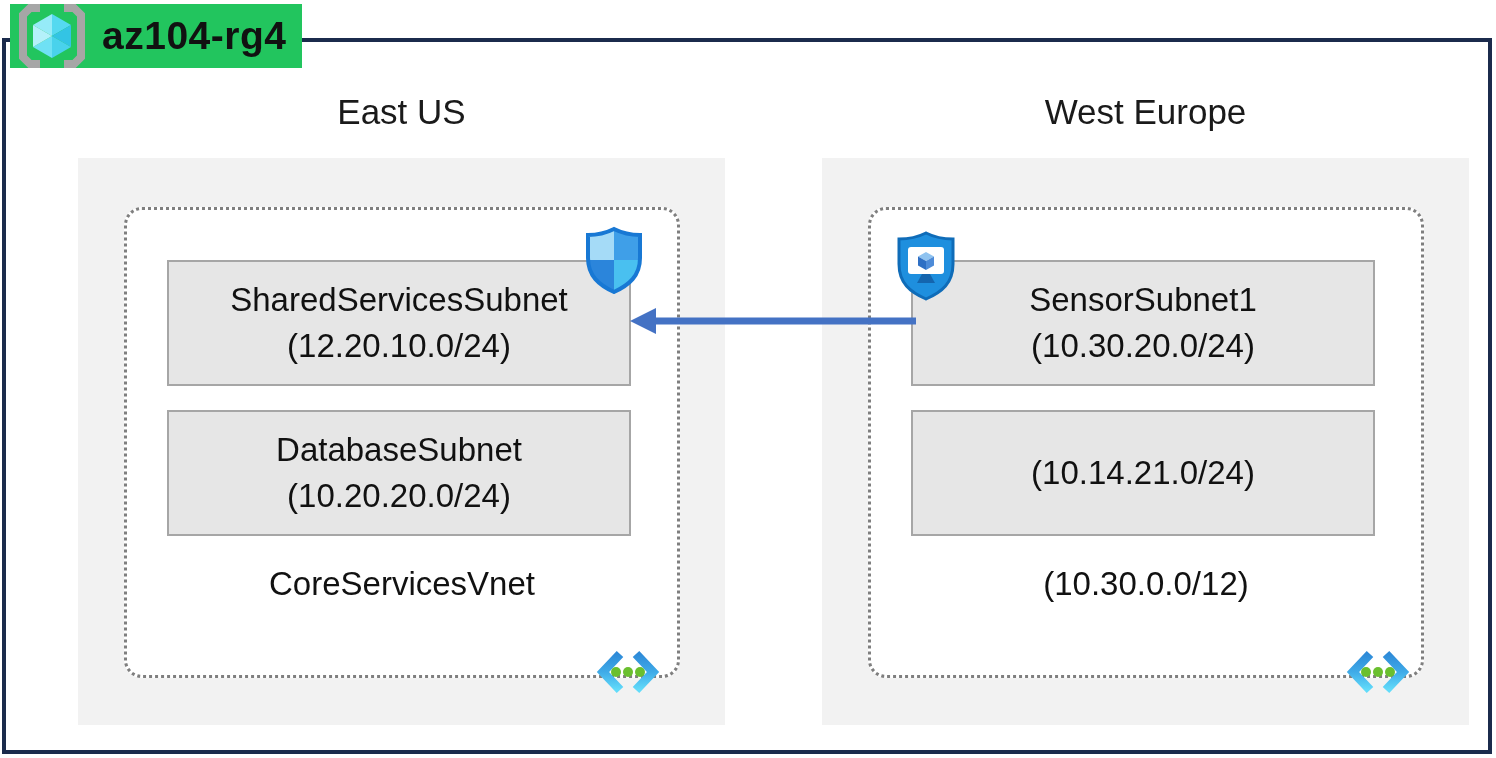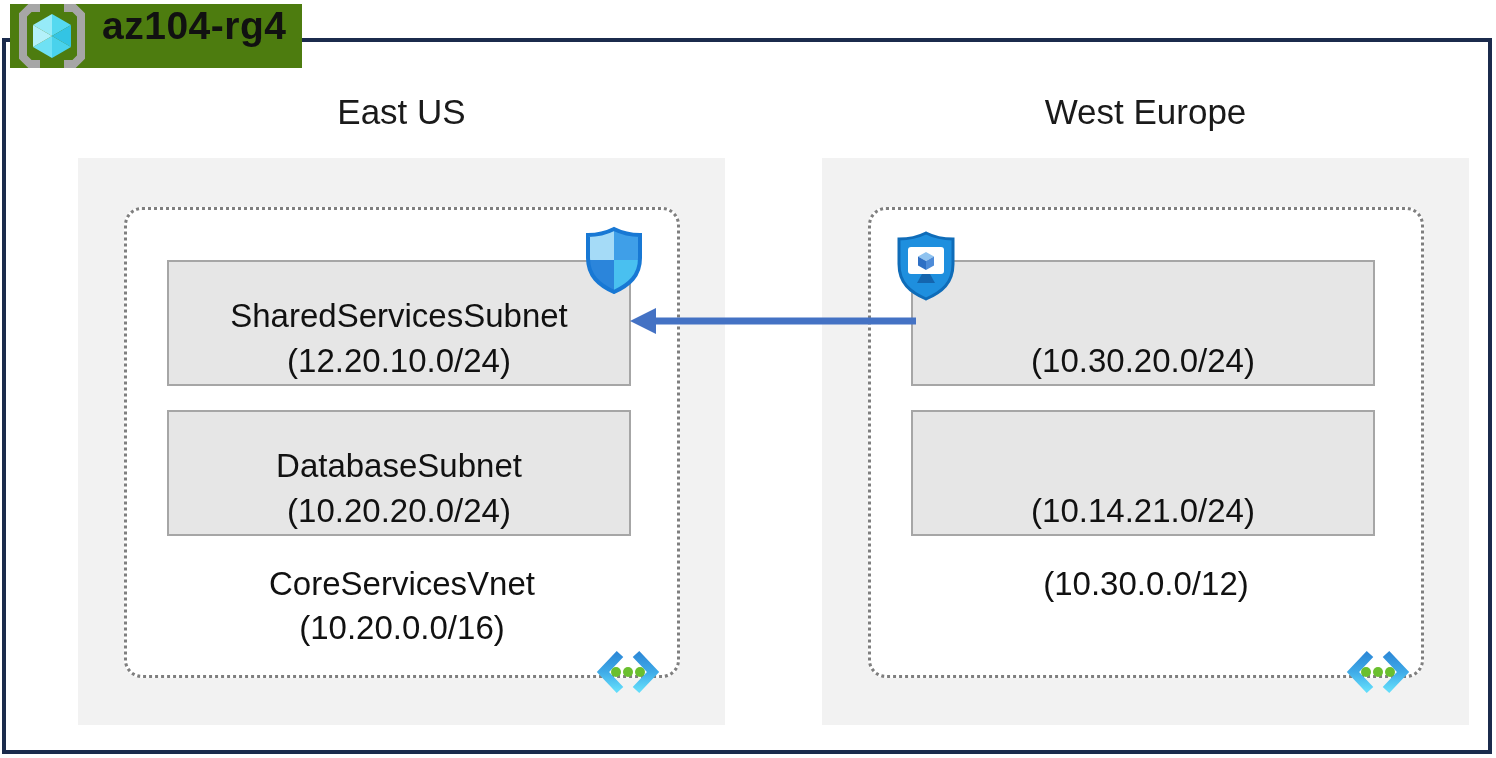--- a/index.html
+++ b/index.html
@@ -1,40 +1,40 @@
 <!DOCTYPE html>
 <html><head>
 <meta charset="utf-8">
 <style>
   html,body{margin:0;padding:0;background:#fff;}
   .canvas{position:relative;width:1496px;height:758px;background:#fff;overflow:hidden;
           font-family:"Liberation Sans", sans-serif;color:#111;}
 
   .frame{position:absolute;left:2px;top:38px;right:4px;bottom:4px;border:4px solid #1B2B4C;}
 
-  .legend{position:absolute;left:10px;top:4px;display:flex;gap:14px;
-          background:#4d7c0f;padding:0 16px 0 6px;z-index:6;}
+  .legend{position:absolute;left:10px;top:4px;display:flex;align-items:center;gap:14px;
+          background:#22c55e;padding:0 16px 0 6px;z-index:6;}
   .legend .title{font-size:39px;font-weight:700;letter-spacing:0.5px;}
 
   .region-heading{position:absolute;top:92px;width:647px;text-align:center;font-size:35px;color:#1a1a1a;}
   .region-heading.east{left:78px;}
   .region-heading.west{left:822px;}
 
   .region-box{position:absolute;top:158px;width:647px;height:567px;background:#F2F2F2;}
   .region-box.east{left:78px;}
   .region-box.west{left:822px;}
 
   .vnet-box{position:absolute;top:207px;width:556px;height:471px;background:#fff;
             border:3px dotted #7F7F7F;border-radius:18px;box-sizing:border-box;}
   .vnet-box.east{left:124px;}
   .vnet-box.west{left:868px;}
 
   .subnet{position:absolute;left:40px;right:46px;height:126px;background:#E6E6E6;
           border:2px solid #A6A6A6;box-sizing:border-box;display:flex;flex-direction:column;
-          justify-content:flex-end;align-items:center;font-size:33px;line-height:1.38;}
+          justify-content:center;align-items:center;font-size:33px;line-height:1.38;}
   .subnet.first{top:50px;}
   .subnet.second{top:200px;}
 
   .vnet-label{position:absolute;left:0;right:0;top:352px;text-align:center;
               font-size:33px;line-height:1.32;}
 
   .arrow-layer{position:absolute;left:0;top:0;width:1496px;height:758px;z-index:4;pointer-events:none;}
   .icon{position:absolute;z-index:5;}
   .icon.defender{left:583px;top:226px;}
   .icon.bastion{left:894px;top:230px;}
@@ -72,26 +72,26 @@
     <div class="subnet first">
       <div>SharedServicesSubnet</div>
       <div>(12.20.10.0/24)</div>
     </div>
     <div class="subnet second">
       <div>DatabaseSubnet</div>
       <div>(10.20.20.0/24)</div>
     </div>
     <div class="vnet-label">
       <div>CoreServicesVnet</div>
-      <div>(10.20.0.0/16)</div>
     </div>
   </div>
 
   <div class="vnet-box west">
     <div class="subnet first">
+      <div>SensorSubnet1</div>
       <div>(10.30.20.0/24)</div>
     </div>
     <div class="subnet second">
       <div>(10.14.21.0/24)</div>
     </div>
     <div class="vnet-label">
       <div>(10.30.0.0/12)</div>
     </div>
   </div>
 

